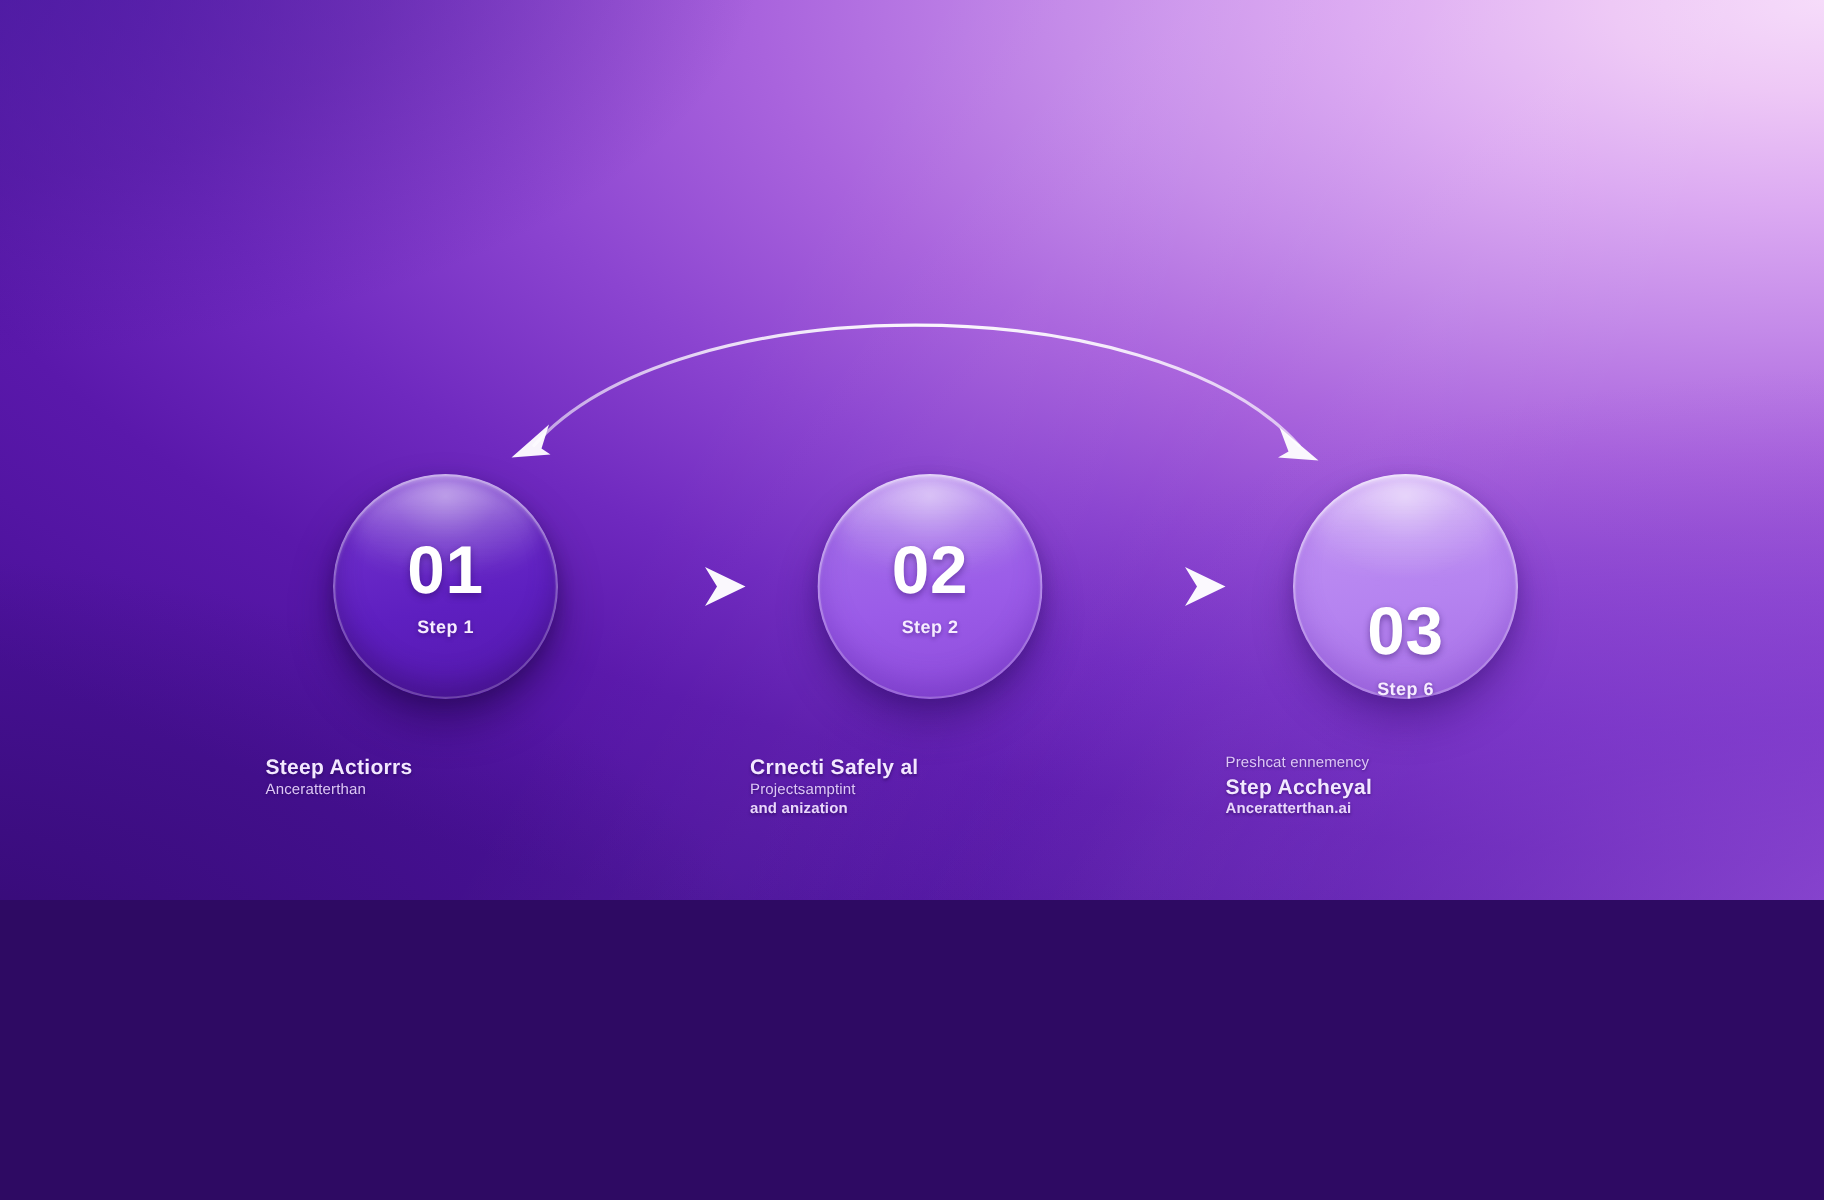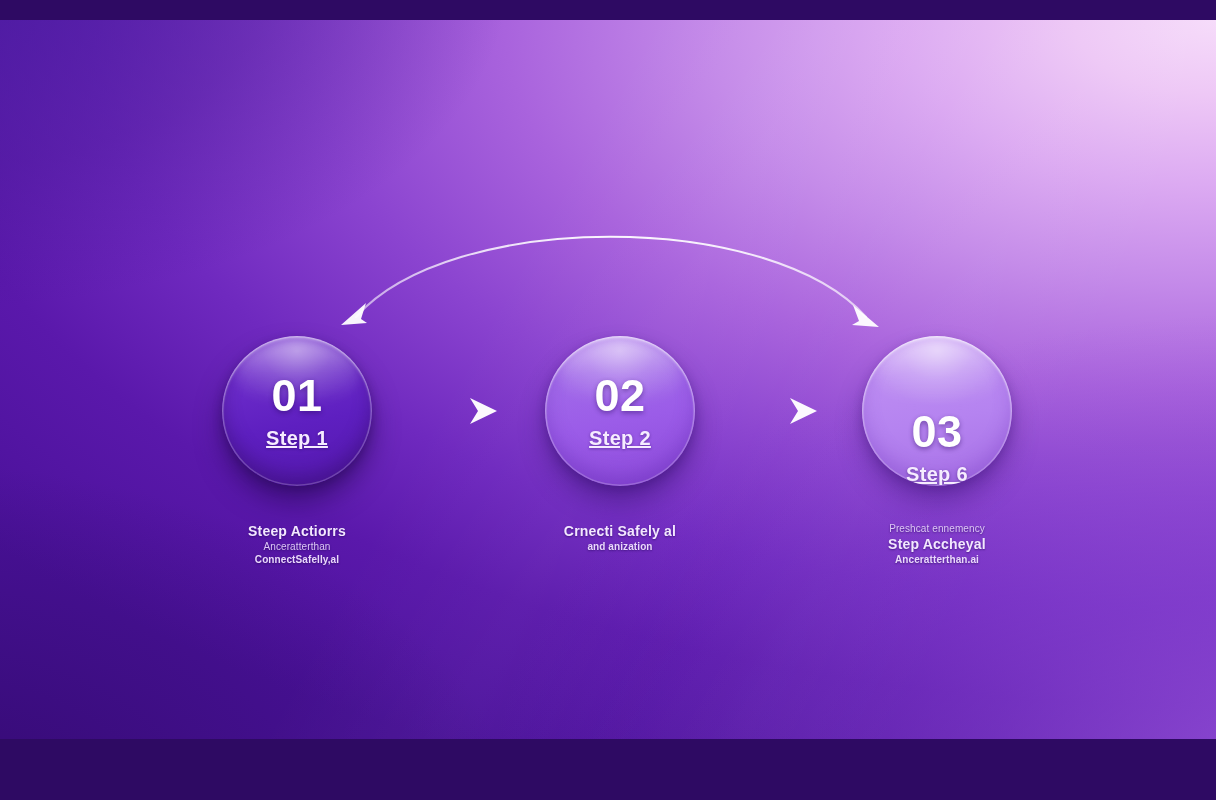--- a/index.html
+++ b/index.html
@@ -8,36 +8,35 @@
     padding: 0;
     background: #2e0a63;
   }
   body {
     font-family: "Liberation Sans", sans-serif;
   }
 
   #stage {
     position: relative;
     width: 1216px;
-    height: 719px;
+    height: 600px;
     overflow: hidden;
     
     background:
       radial-gradient(130% 115% at 100% 0%,
           #f6dcfa 0%,
           #eec8f6 9%,
           #dcaaf2 20%,
           #c48ae9 32%,
           #a963dd 45%,
           #8b44d0 58%,
           #6f29bf 71%,
           #5a18ab 83%,
           #4a1199 100%),
       linear-gradient(140deg, #4a1a9e 0%, #3f0f88 45%, #3a0c7a 100%);
-    margin-top: 20px;
   }
 
   
   .bg-wash-br {
     position: absolute;
     inset: 0;
     background: radial-gradient(90% 85% at 108% 104%,
         rgba(163, 94, 228, 0.75) 0%,
         rgba(150, 84, 220, 0.42) 30%,
         rgba(130, 66, 205, 0.16) 55%,
@@ -178,33 +177,32 @@
     font-weight: bold;
     color: #ffffff;
     letter-spacing: 0.5px;
     line-height: 1;
     text-shadow: 0 2px 5px rgba(40, 8, 92, 0.45);
   }
   .step-label {
     position: relative;
     z-index: 2;
     margin-top: 9px;
-    font-size: 20px;
+    font-size: 12px;
     font-weight: bold;
     color: #f6ecff;
     letter-spacing: 0.3px;
     text-shadow: 0 1px 3px rgba(40, 8, 92, 0.45);
-    text-decoration: underline;
   }
 
   
   .caption {
     position: absolute;
     width: 240px;
-    text-align: center;
+    text-align: left;
     color: #e9d9fb;
     line-height: 1.28;
     
     filter: blur(0.35px);
     text-shadow: 0 1px 2px rgba(36, 6, 86, 0.55);
   }
   .caption.p1 { left: 177px; top: 503px; }
   .caption.p2 { left: 500px; top: 503px; }
   .caption.p3 { left: 817px; top: 503px; }
 
@@ -279,34 +277,34 @@
       <div class="gloss"></div>
       <div class="rim"></div>
       <div class="step-num">01</div>
       <div class="step-label">Step 1</div>
     </div>
   </div>
 
   <div class="caption p1">
     <span class="cap-line l1">Steep Actiorrs</span>
     <span class="cap-line l2">Anceratterthan</span>
-    <span class="cap-line l3">ConnectSafelly,al</span>
   </div>
 
   <div class="step-node n2">
     <div class="circle c2">
       <div class="gloss"></div>
       <div class="rim"></div>
       <div class="step-num">02</div>
       <div class="step-label">Step 2</div>
     </div>
   </div>
 
   <div class="caption p2">
     <span class="cap-line l1">Crnecti Safely al</span>
+    <span class="cap-line l2">Projectsamptint</span>
     <span class="cap-line l3">and anization</span>
   </div>
 
   <div class="step-node n3">
     <div class="circle c3">
       <div class="gloss"></div>
       <div class="rim"></div>
       <div class="step-num">03</div>
       <div class="step-label">Step 6</div>
     </div>

